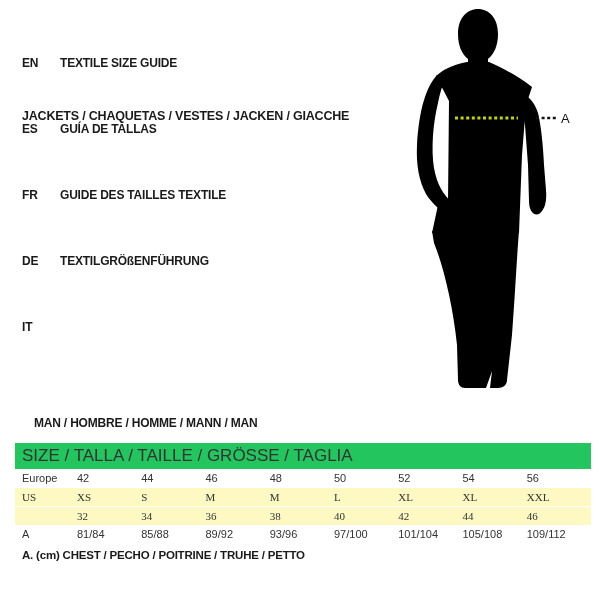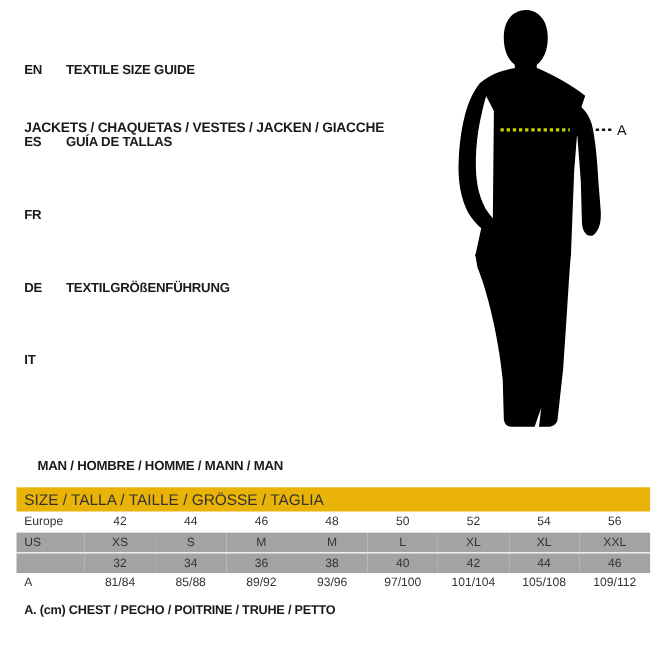--- a/index.html
+++ b/index.html
@@ -14,44 +14,45 @@
   .lang-code { width:38px; }
   .products { position:absolute; left:22px; top:107px; font-weight:bold; font-size:12.5px; line-height:18px; letter-spacing:-0.2px; }
   .figure-wrap { position:absolute; left:405px; top:5px; width:175px; height:390px; }
   .section-title { position:absolute; left:34px; top:416px; font-weight:bold; font-size:12px; letter-spacing:-0.2px; }
   table.size-table {
     position:absolute; left:15px; top:443px; width:576px;
     border-collapse:collapse; table-layout:fixed;
     font-size:11px; color:#333;
   }
   table.size-table th {
-    background:#eab308; text-align:left; font-weight:normal;
-    font-size:14px; color:#333; padding:3px 0 3px 7px; height:13px;
+    background:#22c55e; text-align:left; font-weight:normal;
+    font-size:17px; color:#333; padding:3px 0 3px 7px; height:13px;
   }
-  table.size-table td { text-align:center; padding:2px 0; height:14px; }
+  table.size-table td { padding:2px 0; height:14px; }
   table.size-table td.rowlabel { text-align:left; padding-left:7px; }
   table.size-table col.labelcol { width:62px; }
-  table.size-table tr.shaded td { background:#a3a3a3; border-top:1px solid #ffffff; }
+  table.size-table tr.shaded td { background:#fef9c3; border-top:1px solid #ffffff;font-family:Liberation Serif, serif; }
   .footnote { position:absolute; left:22px; top:549px; font-weight:bold; font-size:11.5px; letter-spacing:-0.2px; }
   .sil { fill:#000000; }
 </style>
 </head>
 <body>
 
 <div class="lang-list">
   <div class="lang-row">
     <span class="lang-code">EN</span>
     <span class="lang-label">TEXTILE SIZE GUIDE</span>
   </div>
   <div class="lang-row">
     <span class="lang-code">ES</span>
     <span class="lang-label">GUÍA DE TALLAS</span>
   </div>
   <div class="lang-row">
     <span class="lang-code">FR</span>
+    <span class="lang-label">GUIDE DES TAILLES TEXTILE</span>
   </div>
   <div class="lang-row">
     <span class="lang-code">DE</span>
     <span class="lang-label">TEXTILGRÖßENFÜHRUNG</span>
   </div>
   <div class="lang-row">
     <span class="lang-code">IT</span>
   </div>
 </div>
 

